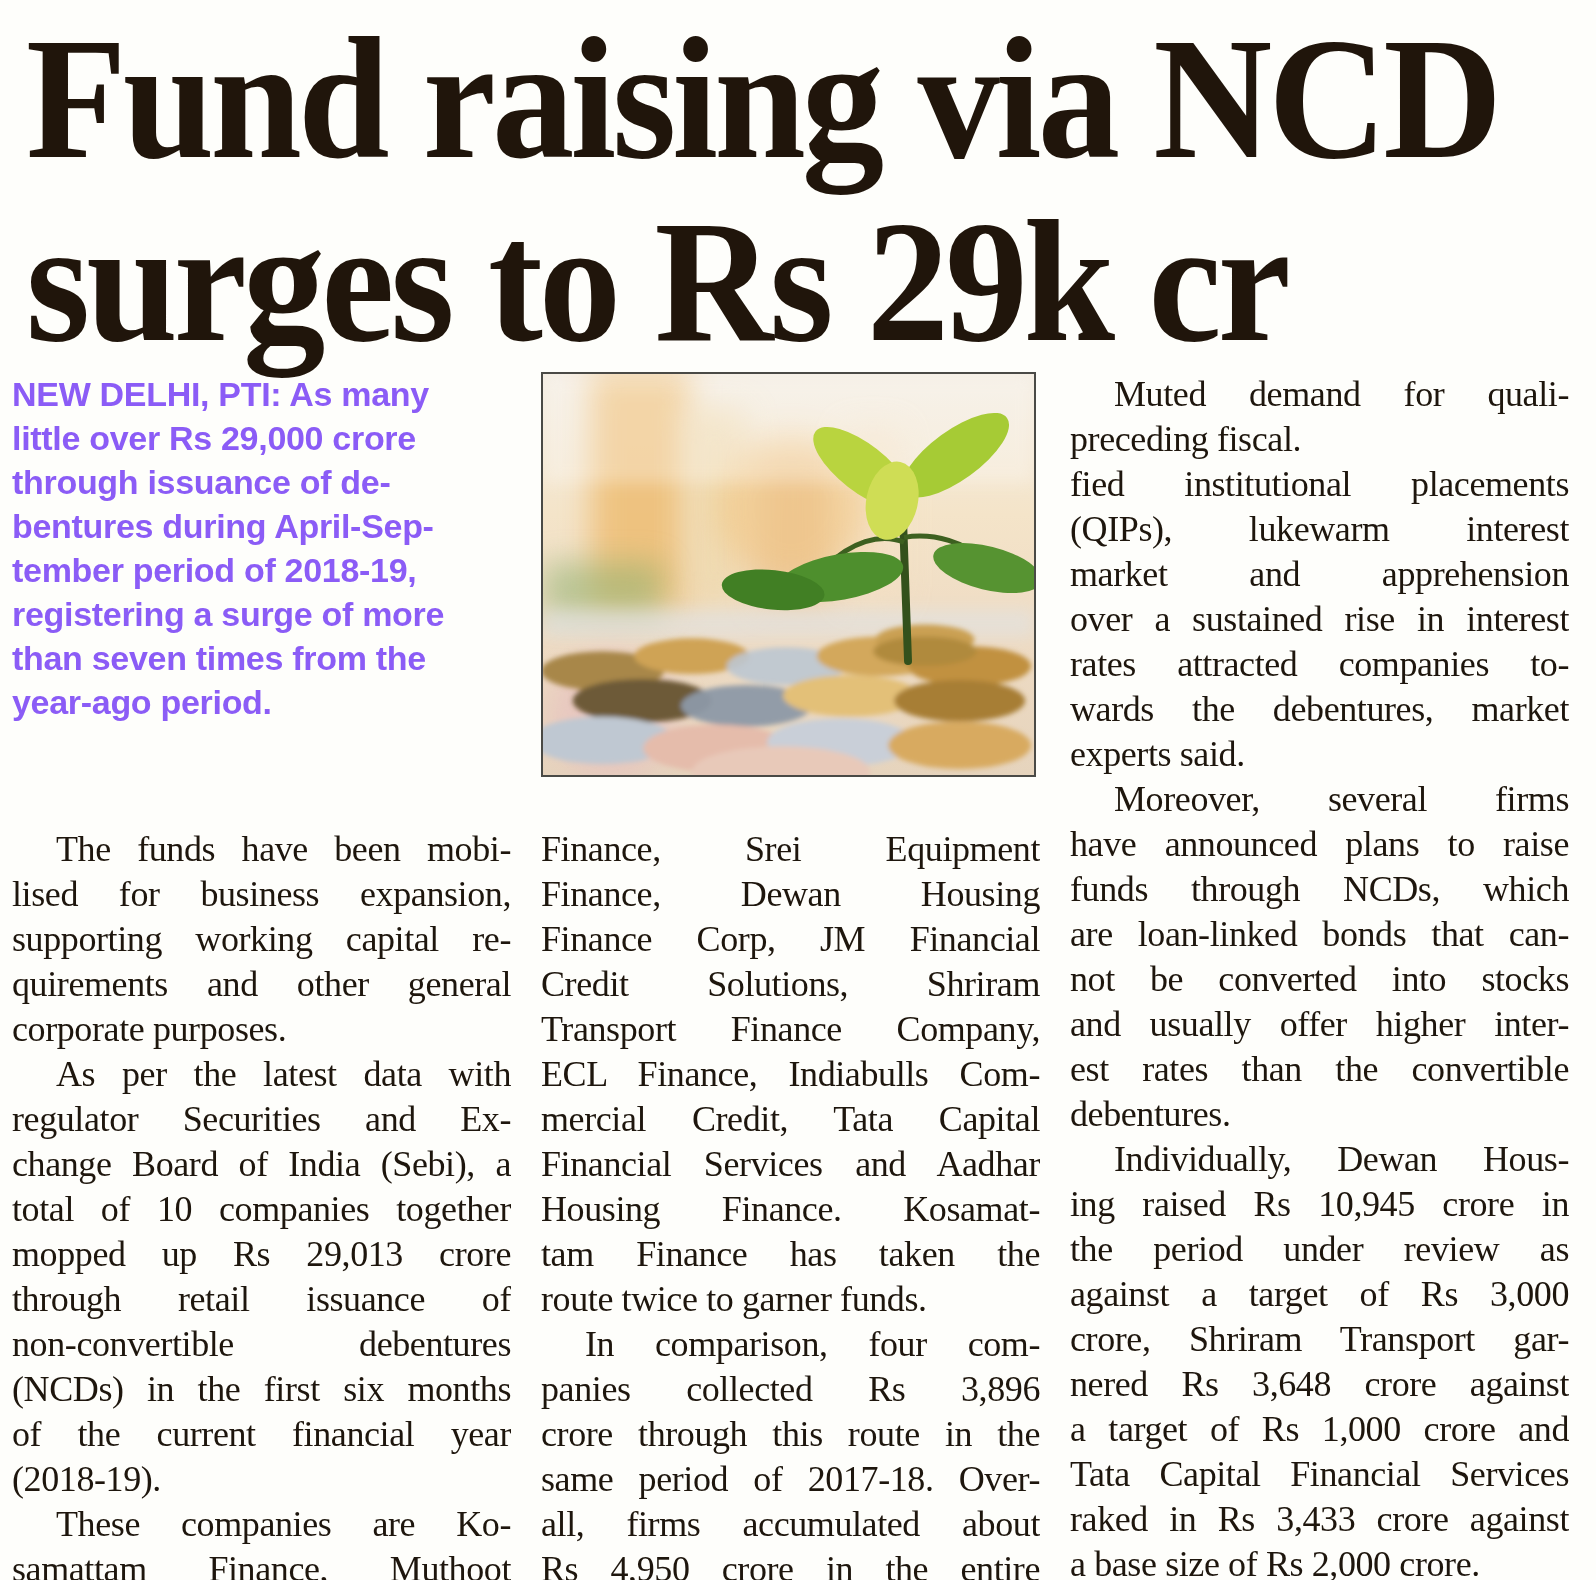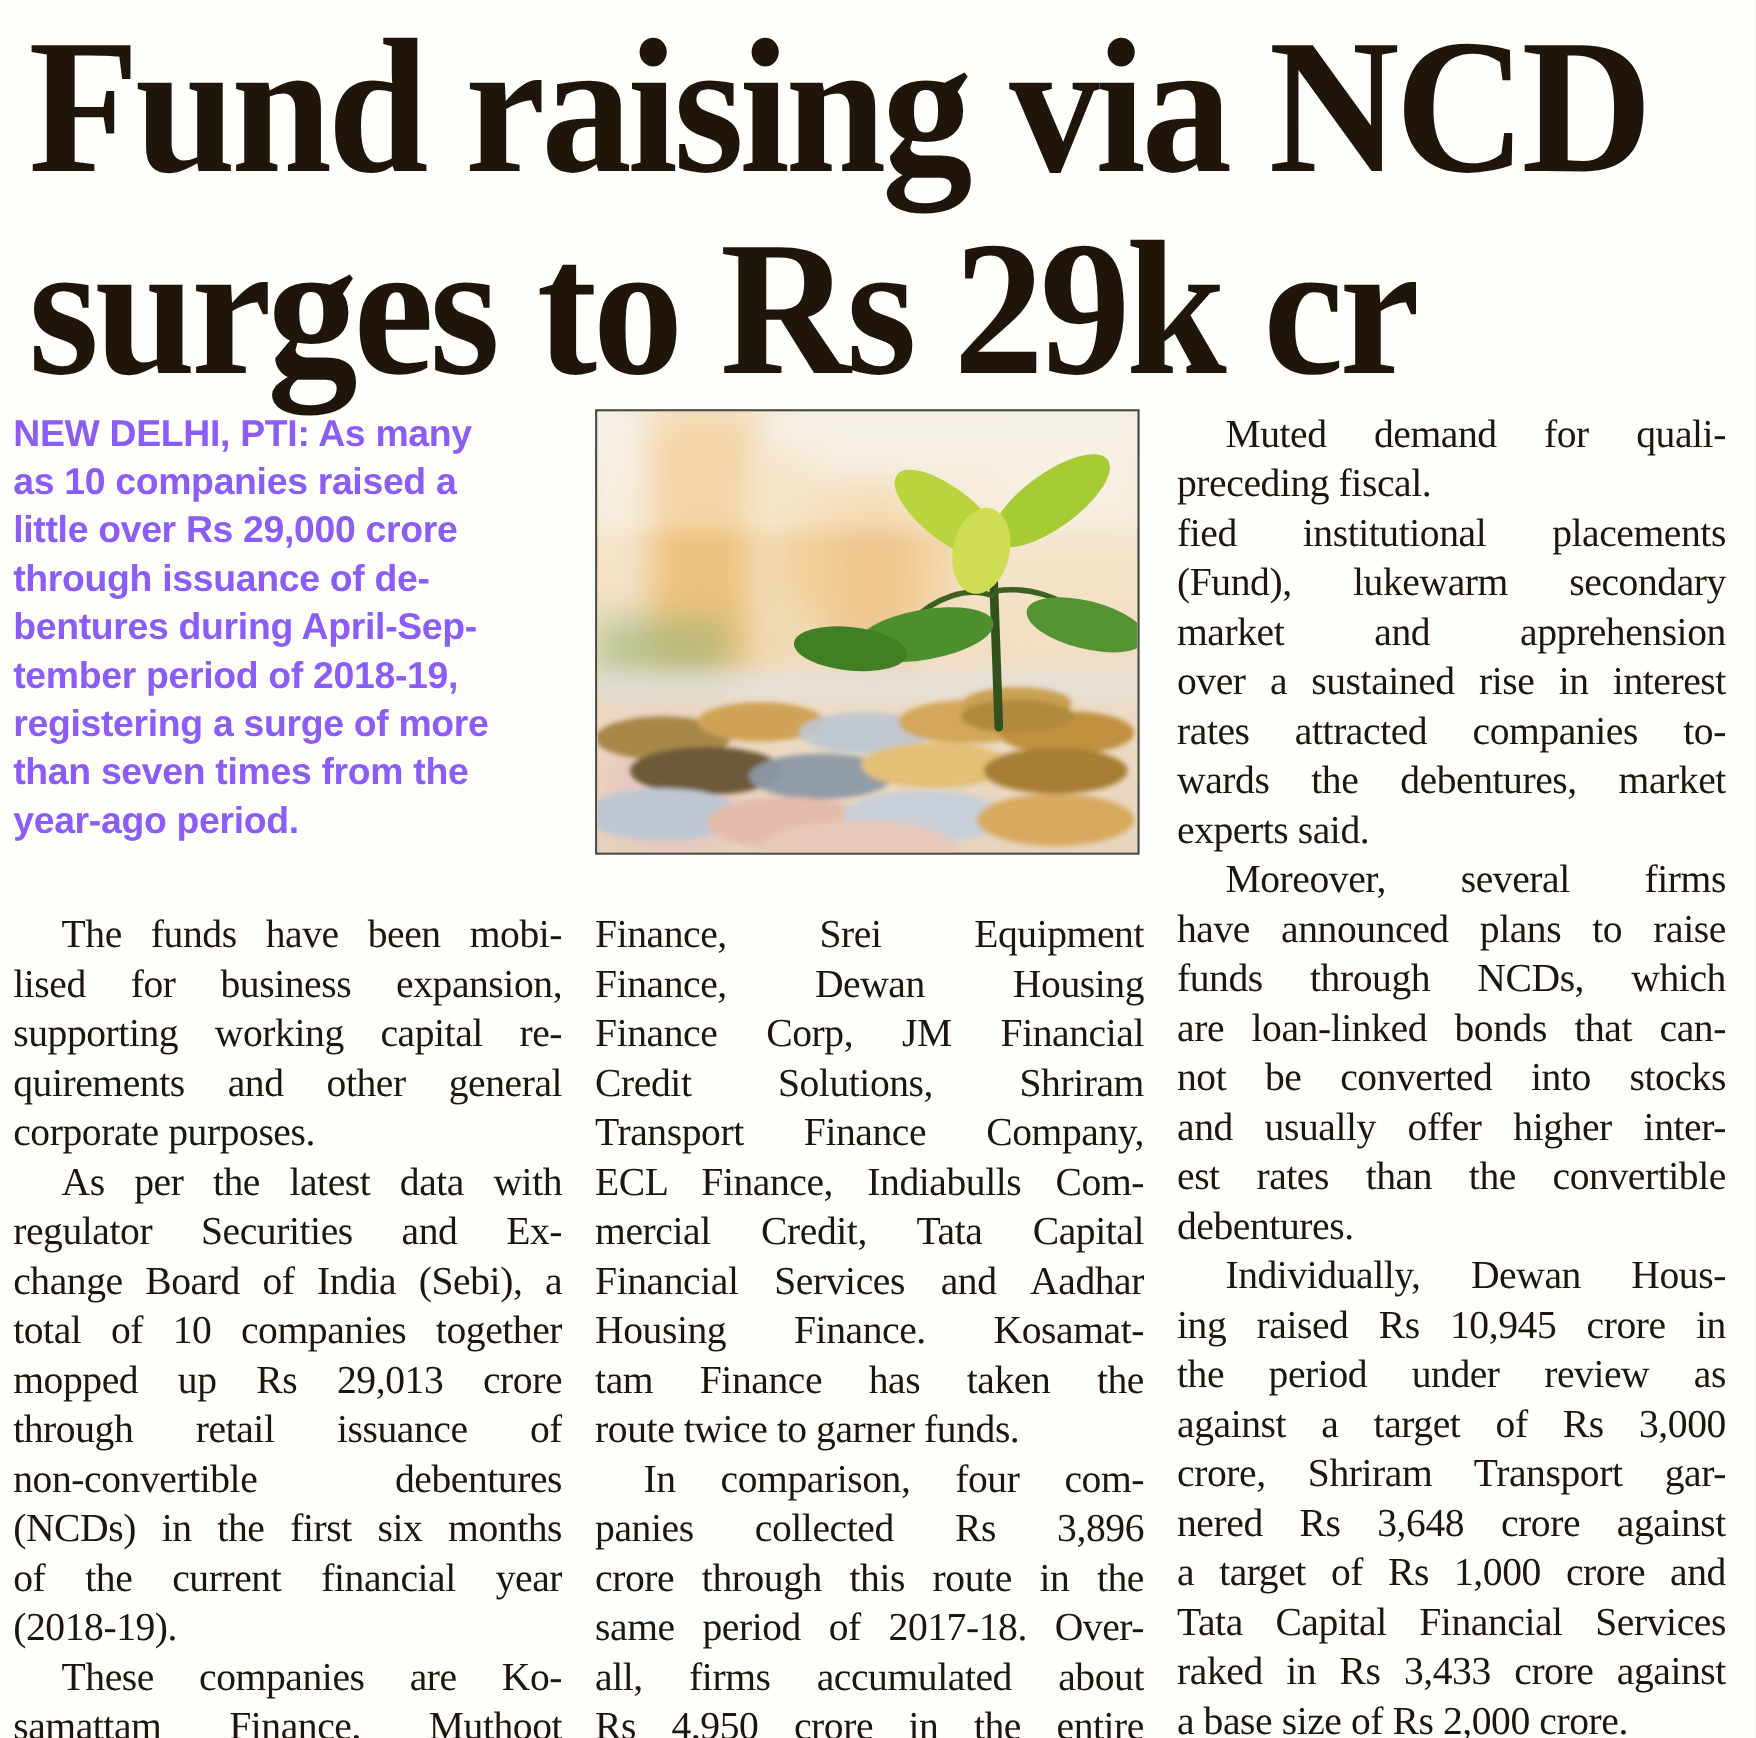--- a/index.html
+++ b/index.html
@@ -79,21 +79,20 @@
     <div>Fund raising via NCD</div>
     <div>surges to Rs 29k cr</div>
   </div>
 
   <div class="content">
 
     <div class="col">
       <div class="lead-block">
         <div class="lead">
             <div class="line">NEW DELHI, PTI: As many</div>
-            <div class="line">as 10 companies raised a</div>
             <div class="line">little over Rs 29,000 crore</div>
             <div class="line">through issuance of de-</div>
             <div class="line">bentures during April-Sep-</div>
             <div class="line">tember period of 2018-19,</div>
             <div class="line">registering a surge of more</div>
             <div class="line">than seven times from the</div>
             <div class="line">year-ago period.</div>
           </div>
       </div>
       <div class="body-text">
@@ -204,21 +203,21 @@
           <div class="line">all, firms accumulated about</div>
           <div class="line">Rs 4,950 crore in the entire</div>
         </div>
     </div>
 
     <div class="col">
       <div class="body-text">
           <div class="line ind">Muted demand for quali-</div>
           <div class="line end">preceding fiscal.</div>
           <div class="line">fied institutional placements</div>
-          <div class="line">(Fund), lukewarm secondary</div>
+          <div class="line">(QIPs), lukewarm interest</div>
           <div class="line">market and apprehension</div>
           <div class="line">over a sustained rise in interest</div>
           <div class="line">rates attracted companies to-</div>
           <div class="line">wards the debentures, market</div>
           <div class="line end">experts said.</div>
           <div class="line ind">Moreover, several firms</div>
           <div class="line">have announced plans to raise</div>
           <div class="line">funds through NCDs, which</div>
           <div class="line">are loan-linked bonds that can-</div>
           <div class="line">not be converted into stocks</div>

